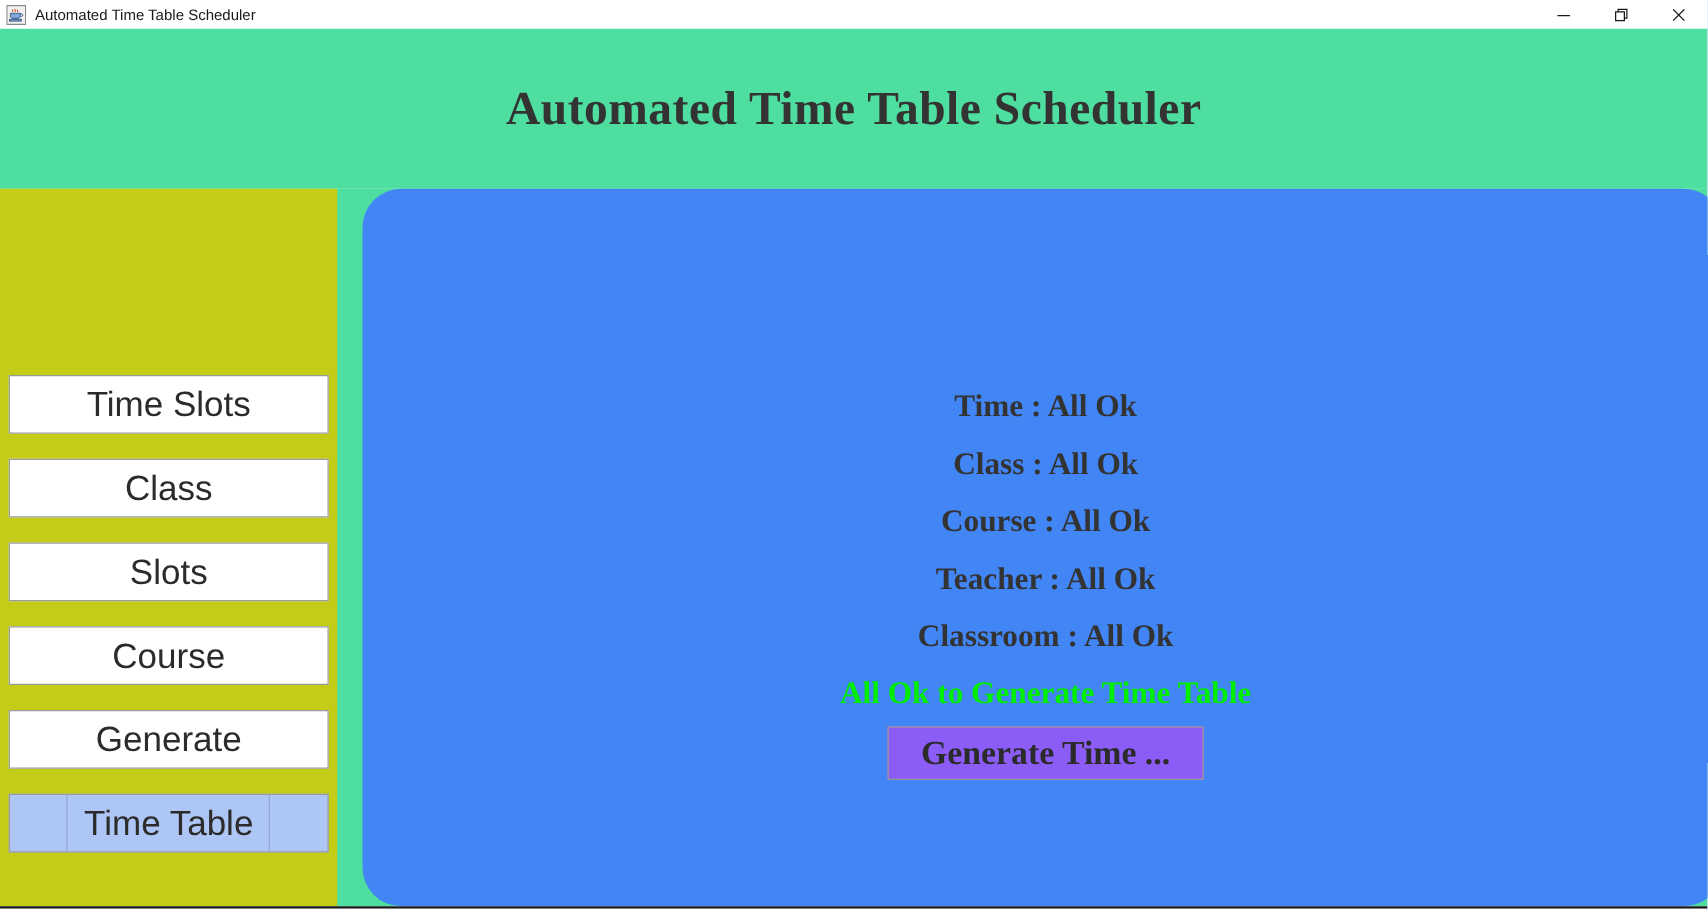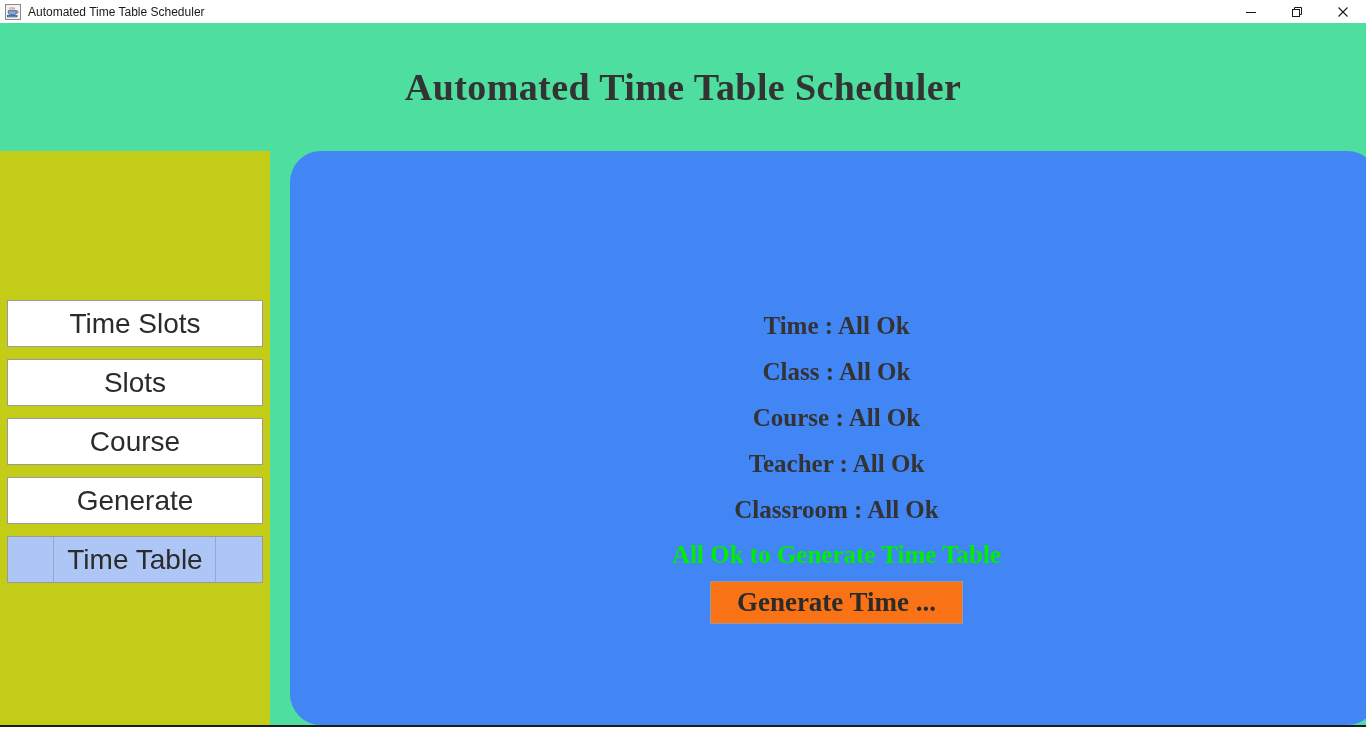--- a/index.html
+++ b/index.html
@@ -114,21 +114,21 @@
     left: 7px;
     top: 149px;
     width: 256px;
   }
   .nav-button {
     width: 256px;
     height: 47px;
     box-sizing: border-box;
     background: #ffffff;
     border: 1px solid #9a9a9a;
-    margin-bottom: 12px;
+    margin-bottom: 20px;
     display: flex;
     align-items: center;
     justify-content: center;
     font-family: "Liberation Sans", sans-serif;
     font-size: 28px;
     color: #2b2b2b;
     padding: 0;
     position: relative;
   }
   .nav-button.selected {
@@ -192,21 +192,21 @@
   }
   #generate-row {
     margin-top: 4px;
     display: flex;
     justify-content: center;
   }
   #generate-button {
     width: 253px;
     height: 43px;
     box-sizing: border-box;
-    background: #f97316;
+    background: #8b5cf6;
     border: 1px solid #9a9a9a;
     font-family: "Liberation Serif", serif;
     font-weight: bold;
     font-size: 27px;
     color: #2b2b2b;
     display: flex;
     align-items: center;
     justify-content: center;
     padding: 0;
     white-space: nowrap;
@@ -275,20 +275,23 @@
 
   <div id="body-area">
 
     <div id="sidebar">
       <div id="sidebar-buttons">
 
         <div class="nav-button">
           <span class="nav-label">Time Slots</span>
         </div>
 
+        <div class="nav-button">
+          <span class="nav-label">Class</span>
+        </div>
 
         <div class="nav-button">
           <span class="nav-label">Slots</span>
         </div>
 
         <div class="nav-button">
           <span class="nav-label">Course</span>
         </div>
 
         <div class="nav-button">

